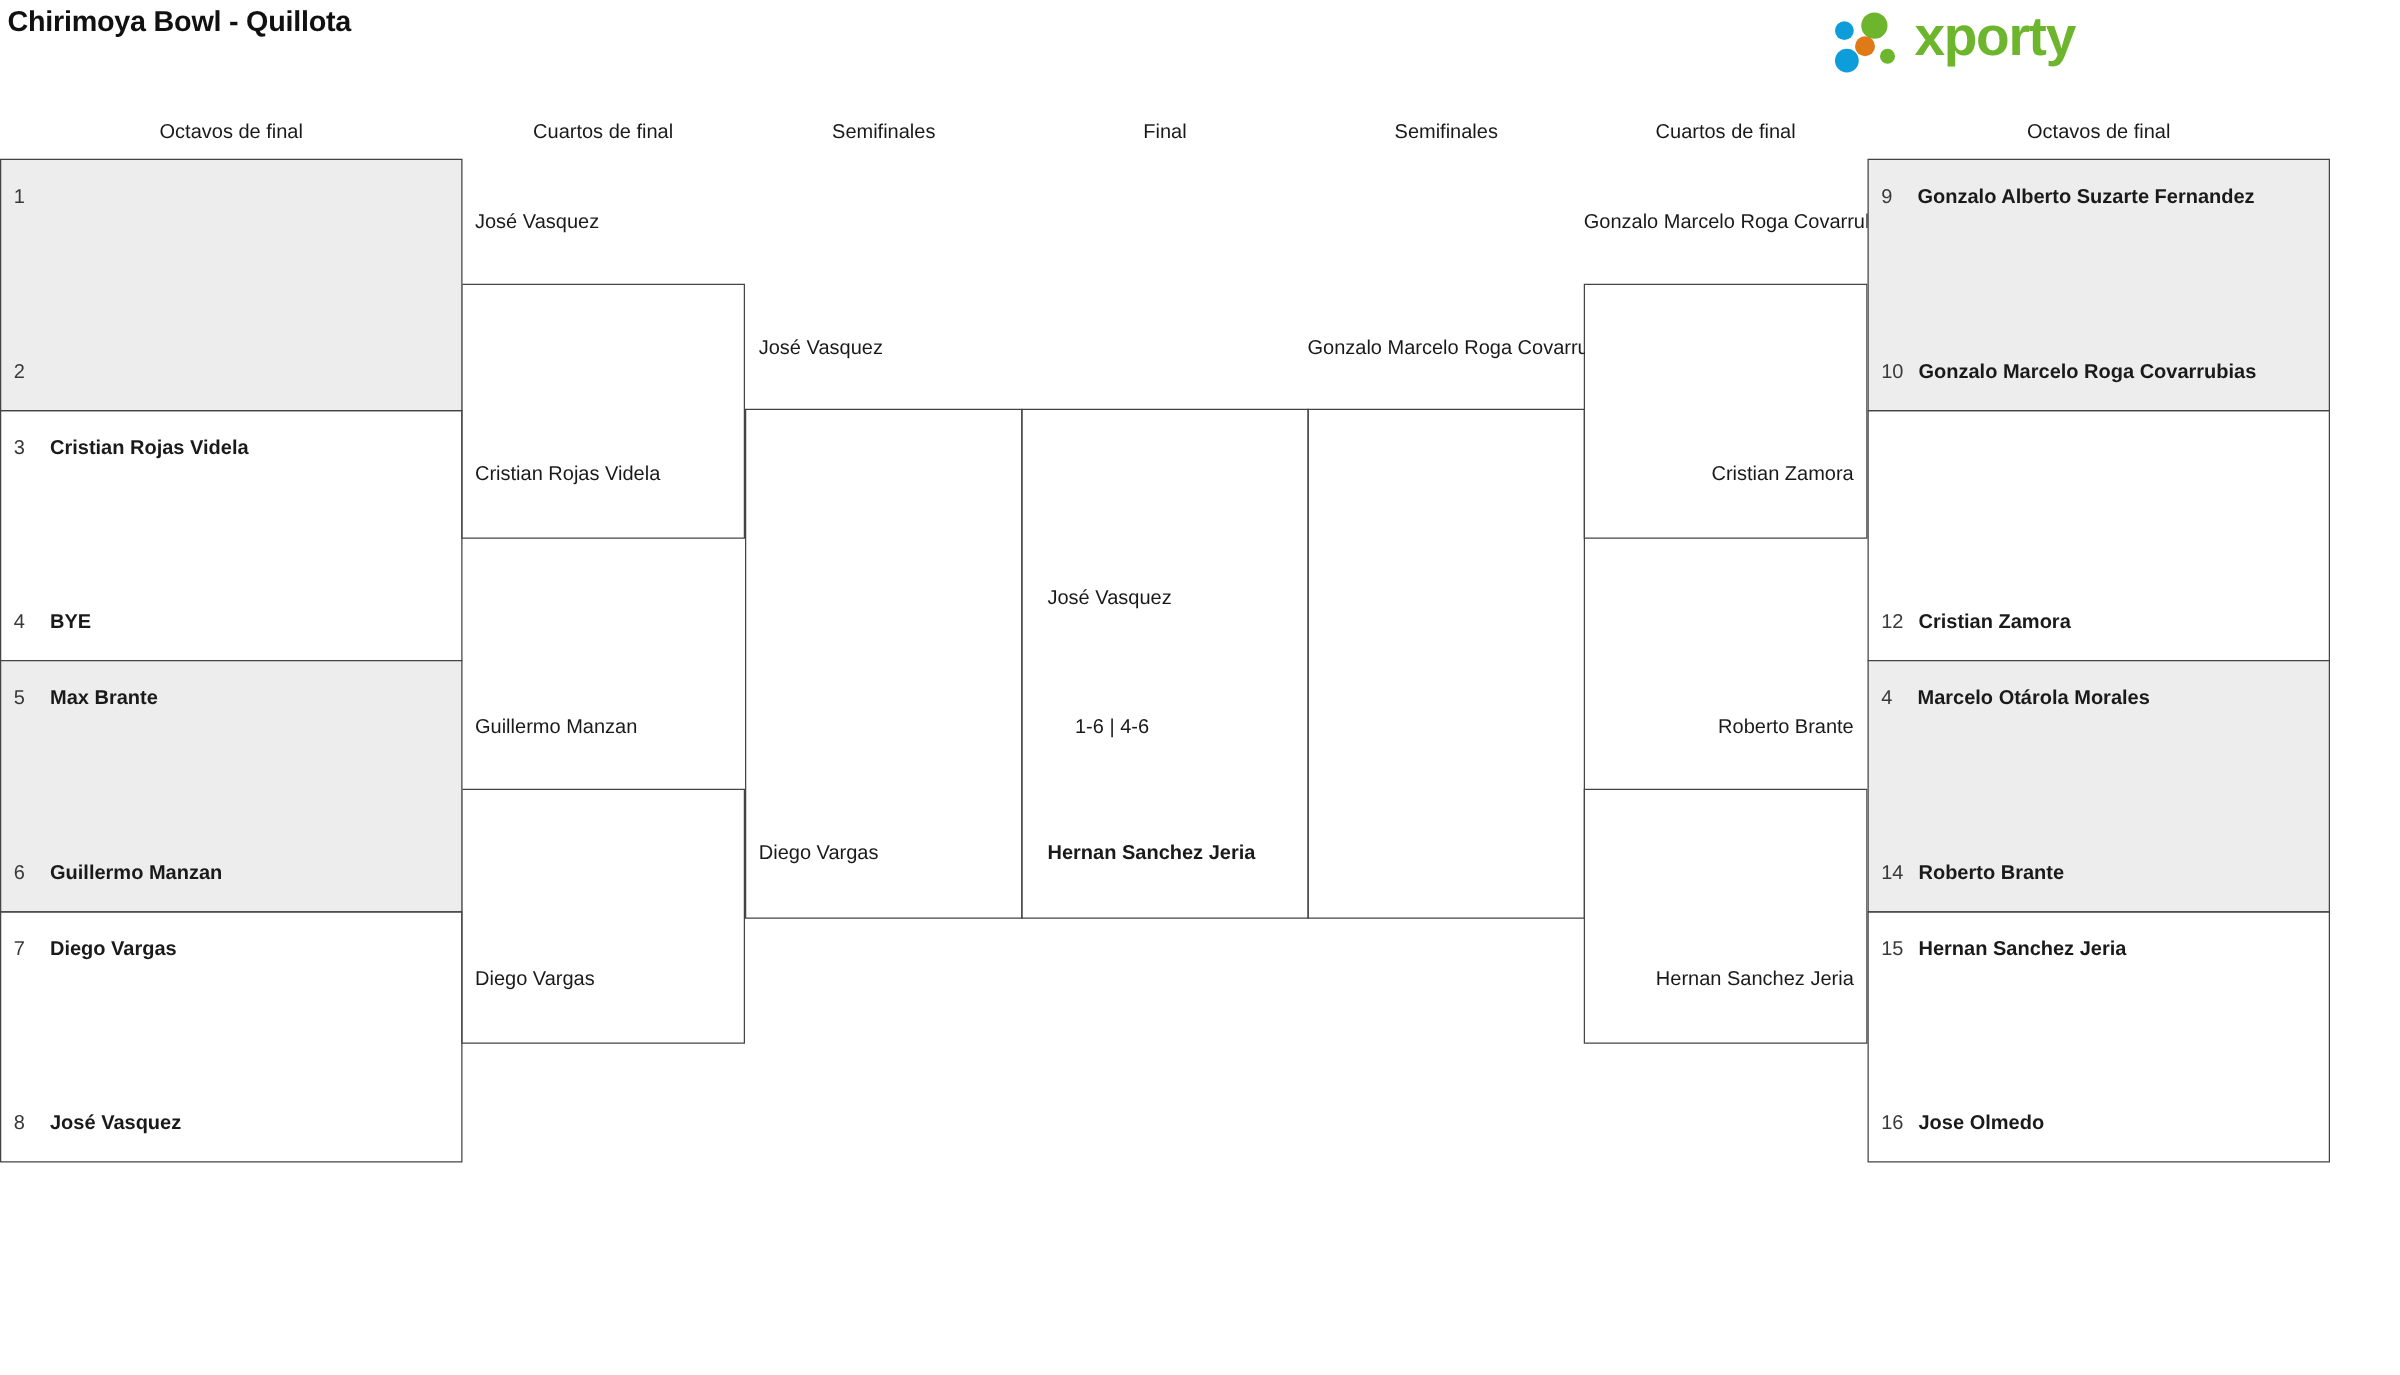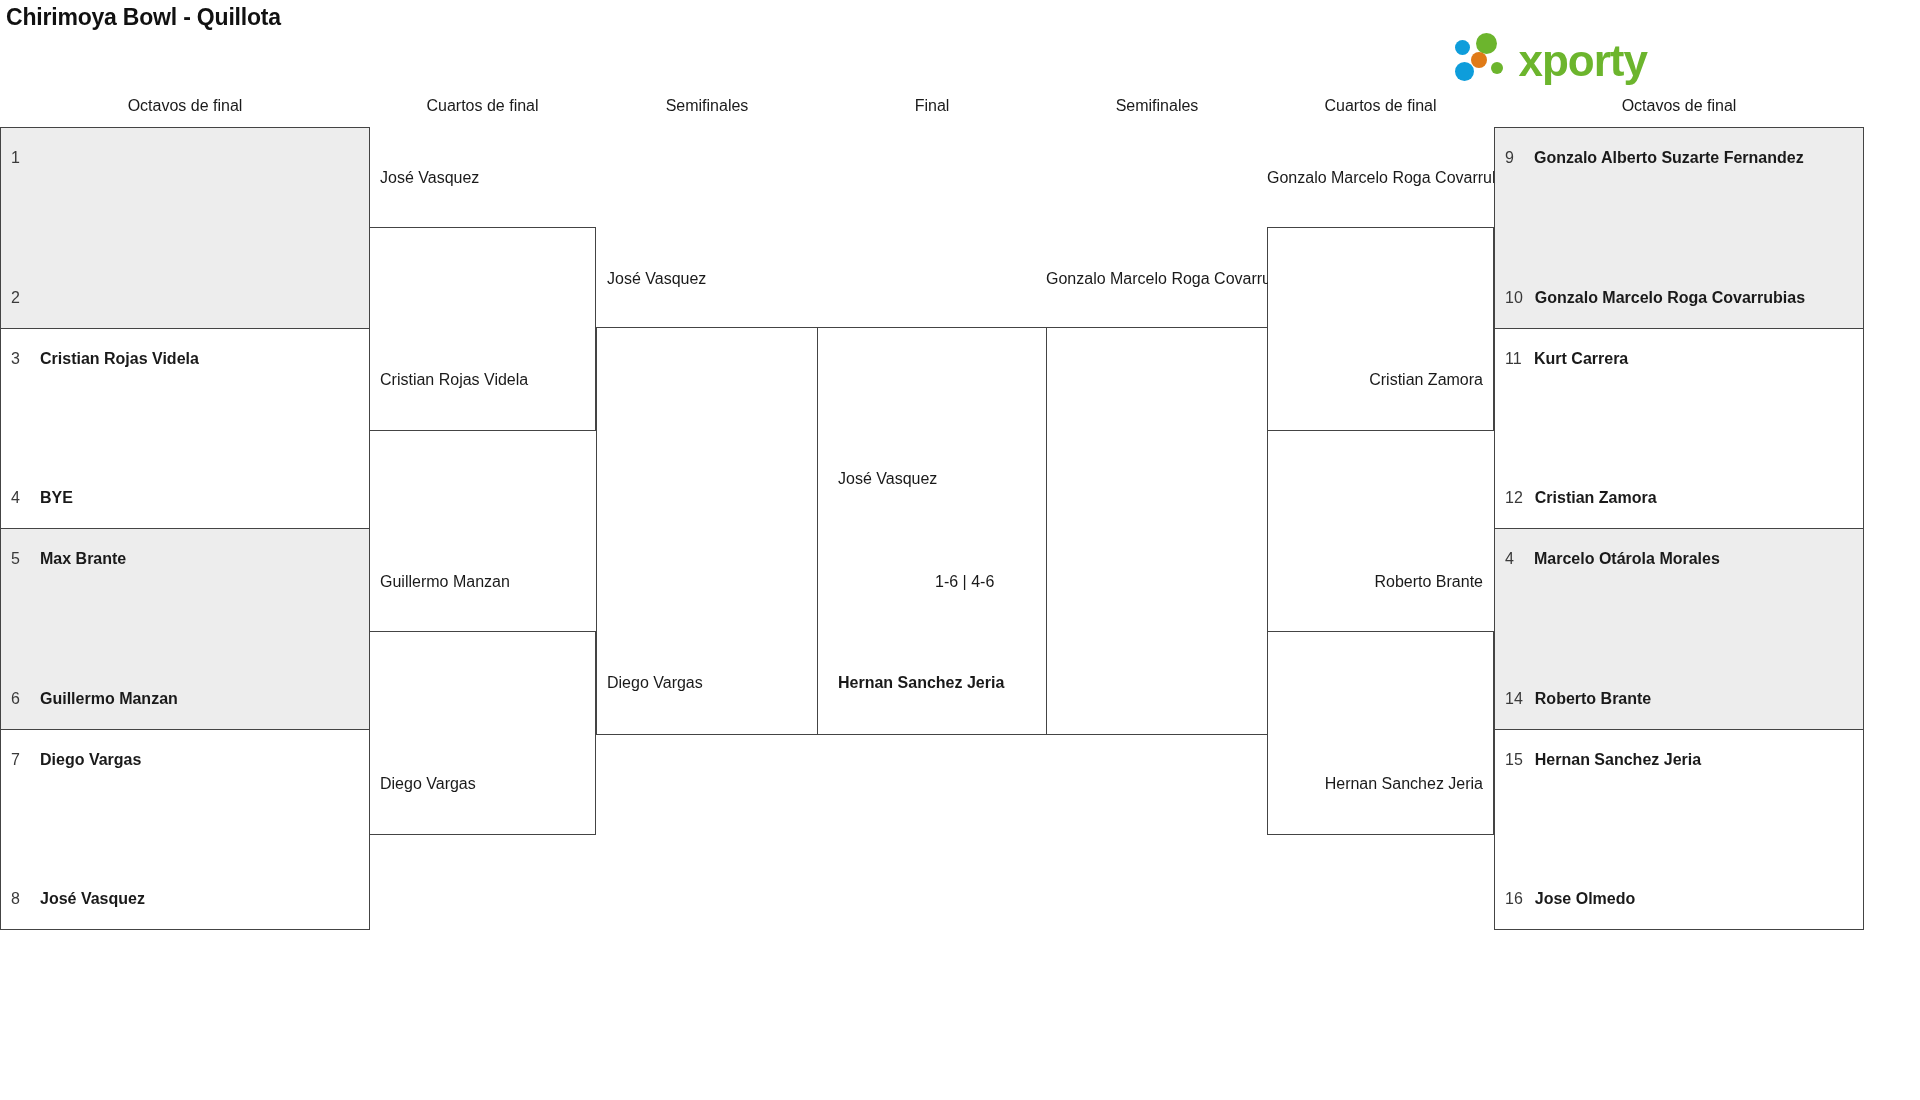--- a/index.html
+++ b/index.html
@@ -14,22 +14,22 @@
   #root { position: relative; width: 1664px; height: 1100px; }
 
   
   .title-block { position: absolute; left: 6px; top: 2px; }
   .title-line {
     font-size: 23px; font-weight: bold; line-height: 30px;
     letter-spacing: -0.2px; color: #111;
     white-space: nowrap;
   }
 
-  .logo { position: absolute; right: 17px; top: 8px; height: 56px;
-          display: flex; align-items: flex-end; gap: 4px; margin-top: 19px; }
+  .logo { position: absolute; right: 4px; top: 8px; height: 56px;
+          display: flex; align-items: flex-start; gap: 4px; }
   .logo-dots { position: relative; width: 60px; height: 52px; }
   .logo-dots i { position: absolute; border-radius: 50%; display: block; }
   .logo-word { font-size: 44px; font-weight: bold; letter-spacing: -1px;
                line-height: 44px; }
 
   
   .round-head {
     position: absolute; top: 96px;
     font-size: 16px; line-height: 20px; text-align: center;
     color: #1a1a1a; white-space: nowrap;
@@ -163,24 +163,20 @@
       <div class="seed-row top seed-left">
         <span class="seed-num">9</span>
         <span class="seed-name">Gonzalo Alberto Suzarte Fernandez</span>
       </div>
       <div class="seed-row bot seed-left">
         <span class="seed-num">10</span>
         <span class="seed-name">Gonzalo Marcelo Roga Covarrubias</span>
       </div>
     </div>
     <div class="seed-pair">
-      <div class="seed-row top seed-left">
-        <span class="seed-num">11</span>
-        <span class="seed-name">Kurt Carrera</span>
-      </div>
       <div class="seed-row bot seed-left">
         <span class="seed-num">12</span>
         <span class="seed-name">Cristian Zamora</span>
       </div>
     </div>
     <div class="seed-pair shaded">
       <div class="seed-row top seed-left">
         <span class="seed-num">4</span>
         <span class="seed-name">Marcelo Otárola Morales</span>
       </div>
@@ -203,21 +199,21 @@
 
   <div class="mlabel" style="left:380px; top:168px;">José Vasquez</div>
   <div class="mlabel" style="left:380px; top:370px;">Cristian Rojas Videla</div>
   <div class="mlabel" style="left:380px; top:572px;">Guillermo Manzan</div>
   <div class="mlabel" style="left:380px; top:774px;">Diego Vargas</div>
 
   <div class="mlabel" style="left:607px; top:269px;">José Vasquez</div>
   <div class="mlabel" style="left:607px; top:673px;">Diego Vargas</div>
 
   <div class="final-name" style="left:838px; top:469px;">José Vasquez</div>
-  <div class="final-score" style="left:935px; top:572px;">1-6 | 4-6</div>
+  <div class="final-score" style="left:860px; top:572px;">1-6 | 4-6</div>
   <div class="final-name win" style="left:838px; top:673px;">Hernan Sanchez Jeria</div>
 
   <div class="clip" style="left:1046px; top:262px; width:222px; height:34px;">
     <div class="mlabel rt" style="left:0; top:7px; width:211px;">Gonzalo Marcelo Roga Covarrubias</div>
   </div>
   <div class="clip" style="left:1046px; top:666px; width:222px; height:34px;">
     <div class="mlabel rt" style="left:0; top:7px; width:211px;"></div>
   </div>
 
   <div class="clip" style="left:1267px; top:161px; width:227px; height:34px;">

